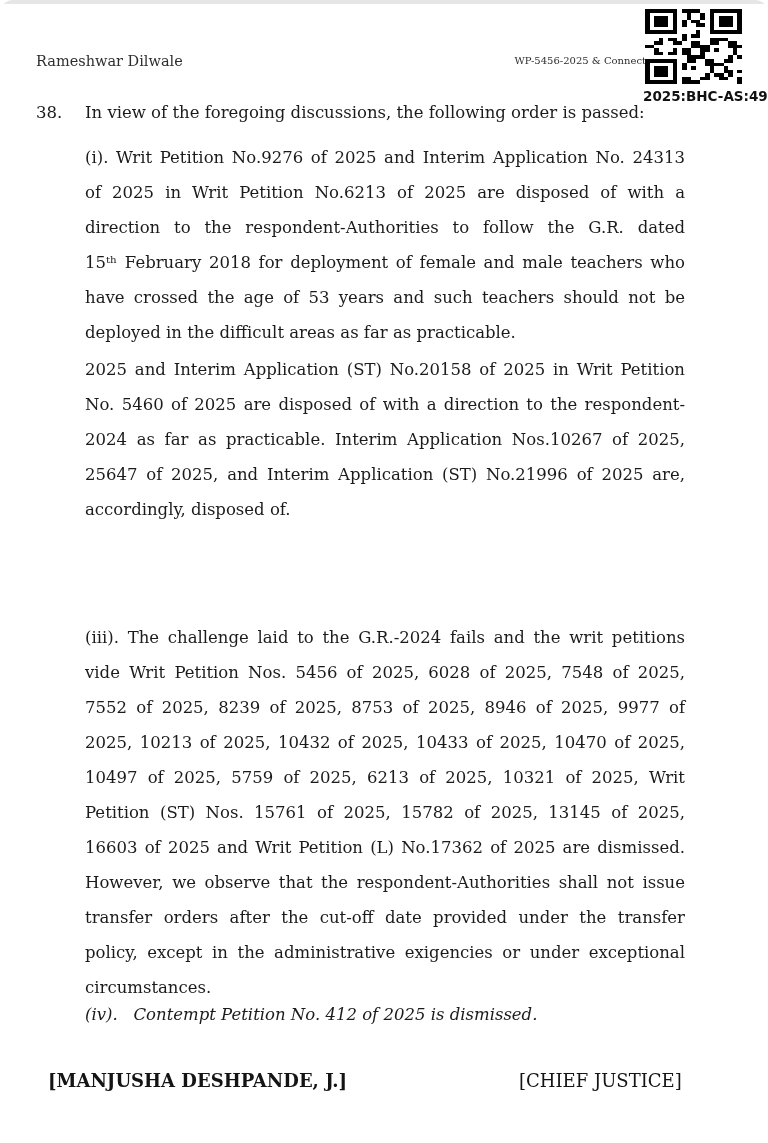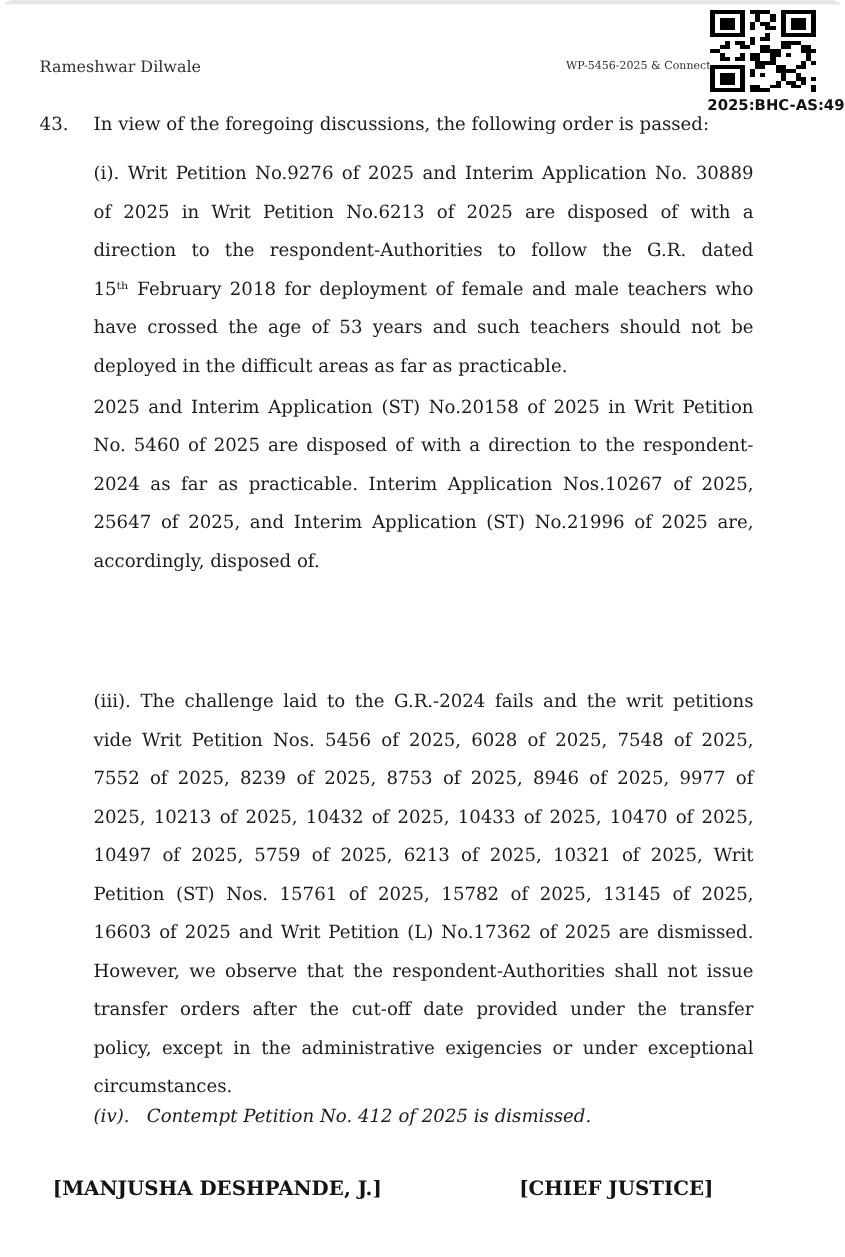--- a/index.html
+++ b/index.html
@@ -57,22 +57,22 @@
   .para-3 { top:608px;margin-top:12px; }
   .para-4 { top:997px;font-style:italic; }
   .line { text-align:justify; text-align-last:justify; }
   .line.last { text-align:justify; text-align-last:left; }
   .footer-left {
     position:absolute; left:48px; top:1070px;
     font-size:18px; font-weight:bold; color:#141414;
     white-space:nowrap;
   }
   .footer-right {
-    position:absolute; left:472px; top:1070px;
-    font-size:18px; font-weight:bold; color:#141414;
+    position:absolute; left:519px; top:1070px;
+    font-size:18px; font-weight:normal; color:#141414;
     white-space:nowrap;
   }
 </style>
 </head>
 <body>
 
 <div class="page">
 
   <div class="top-bar"></div>
 
@@ -193,25 +193,25 @@
         <rect x="16" y="2" width="3" height="3" fill="#000"></rect>
         <rect x="0" y="14" width="7" height="7" fill="#000"></rect>
         <rect x="1" y="15" width="5" height="5" fill="#fff"></rect>
         <rect x="2" y="16" width="3" height="3" fill="#000"></rect>
       </svg>
   </div>
 
   <div class="citation">2025:BHC-AS:49260-</div>
 
   <div class="intro">
-    <span class="num">43.</span><span>In view of the foregoing discussions, the following order is passed:</span>
+    <span class="num">38.</span><span>In view of the foregoing discussions, the following order is passed:</span>
   </div>
 
   <div class="para para-1">
-      <div class="line">(i). Writ Petition No.9276 of 2025 and Interim Application No. 30889</div>
+      <div class="line">(i). Writ Petition No.9276 of 2025 and Interim Application No. 24313</div>
       <div class="line">of 2025 in Writ Petition No.6213 of 2025 are disposed of with a</div>
       <div class="line">direction to the respondent-Authorities to follow the G.R. dated</div>
       <div class="line">15ᵗʰ February 2018 for deployment of female and male teachers who</div>
       <div class="line">have crossed the age of 53 years and such teachers should not be</div>
       <div class="line last">deployed in the difficult areas as far as practicable.</div>
     </div>
 
   <div class="para para-2">
       <div class="line">2025 and Interim Application (ST) No.20158 of 2025 in Writ Petition</div>
       <div class="line">No. 5460 of 2025 are disposed of with a direction to the respondent-</div>

